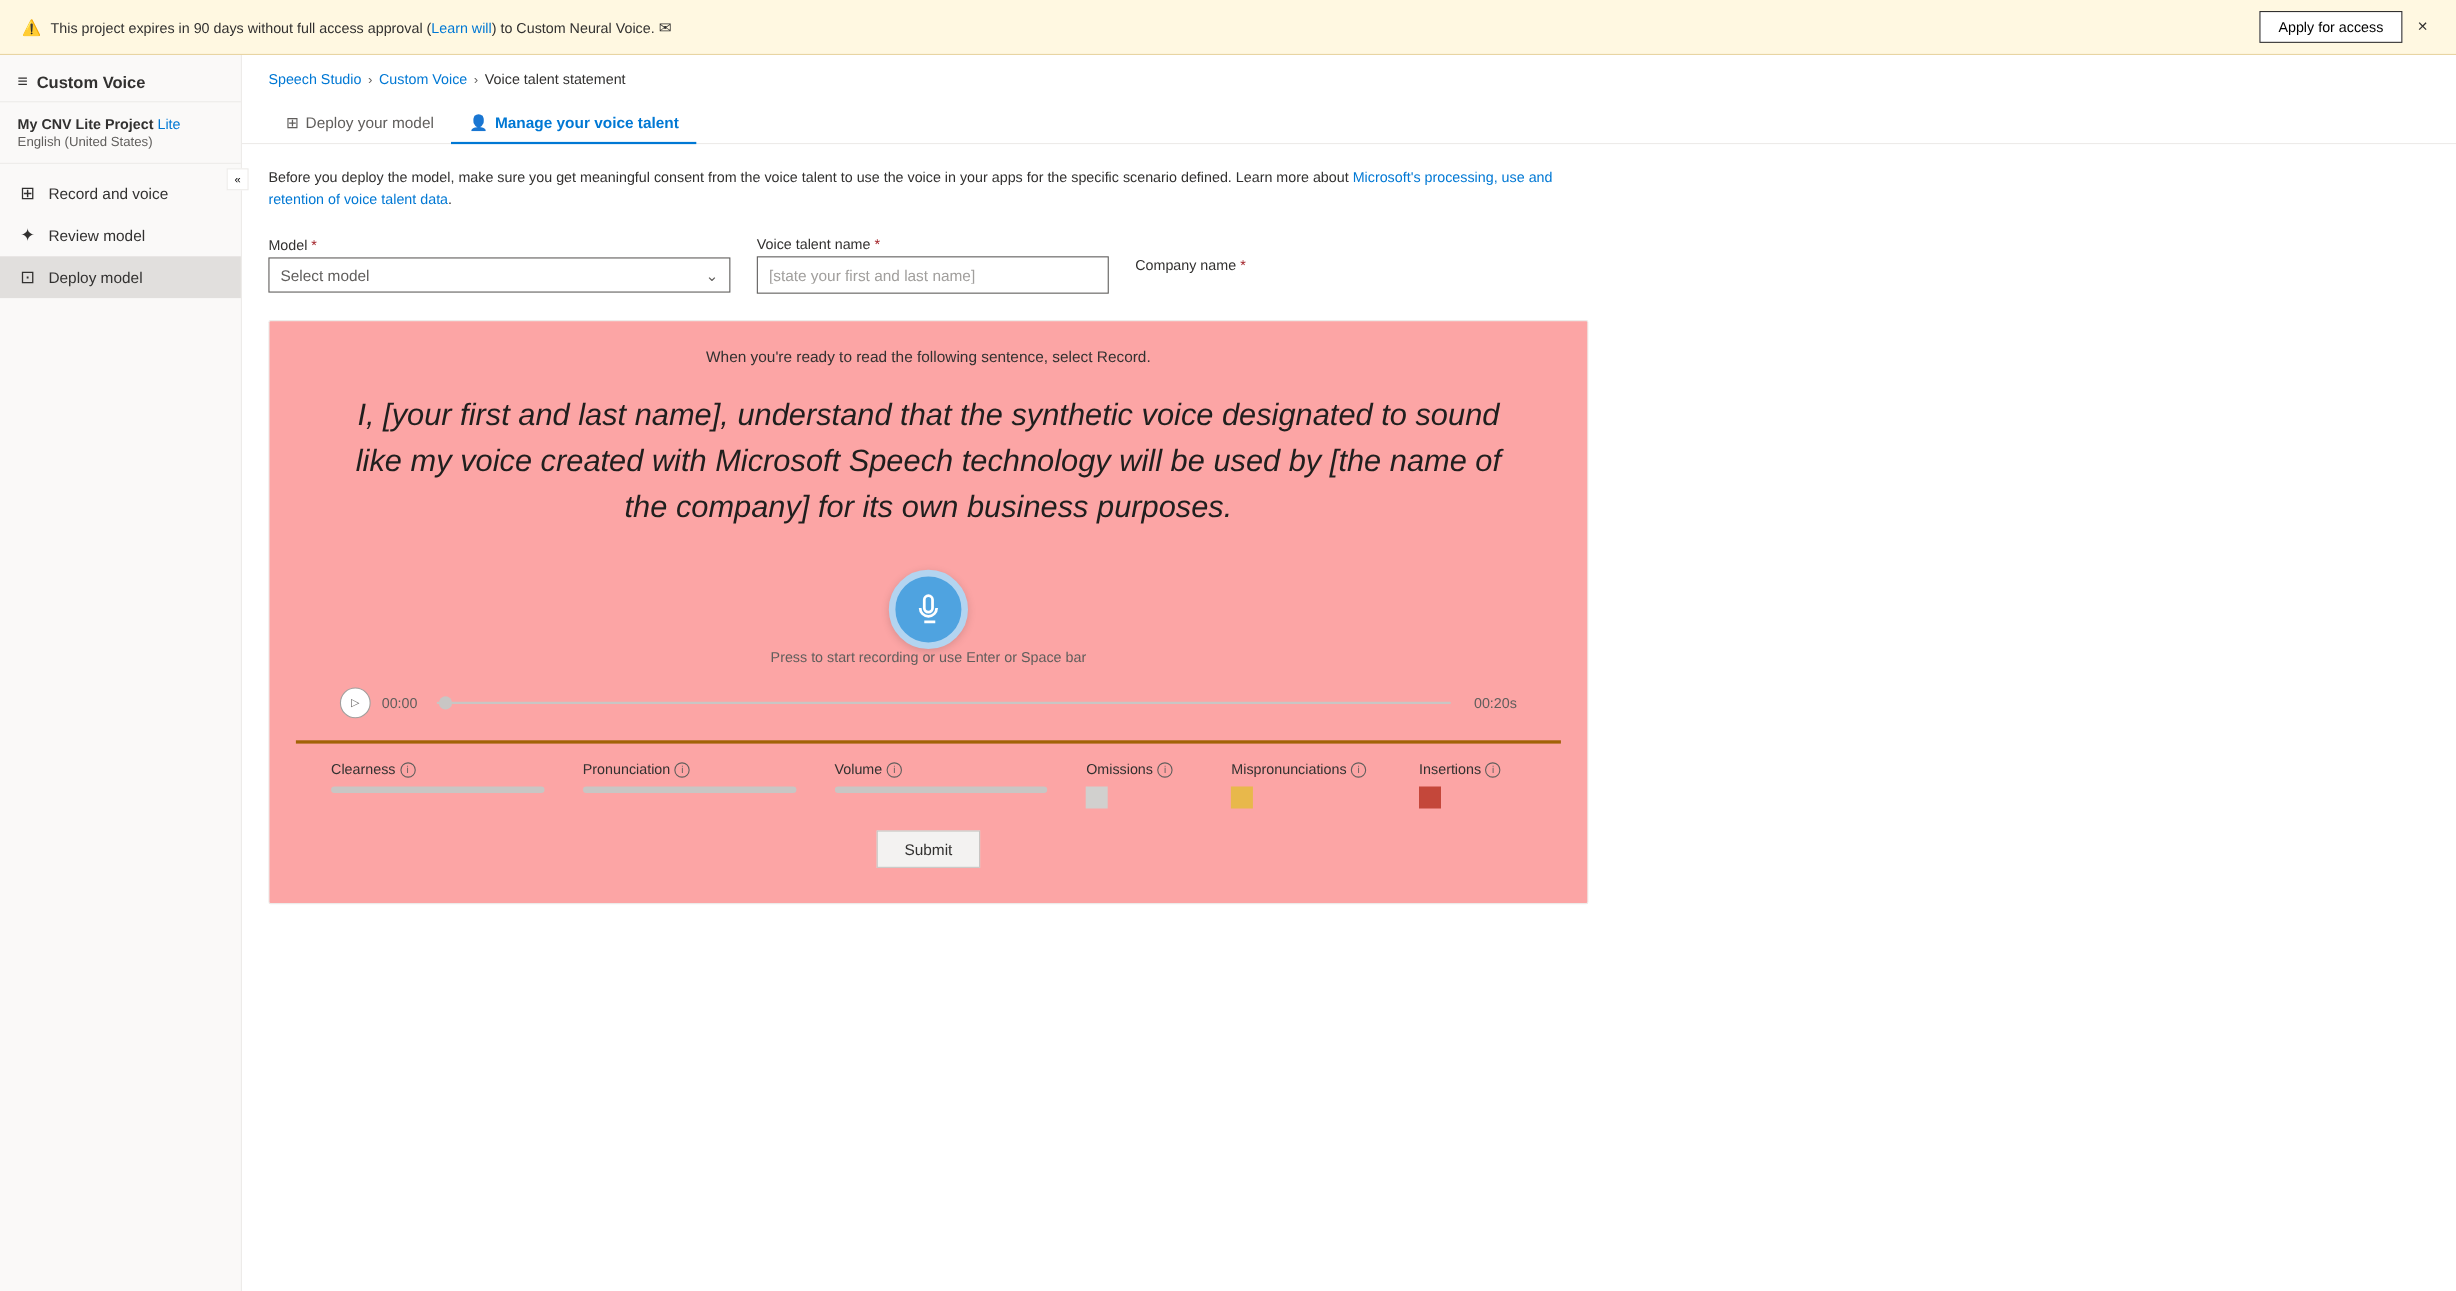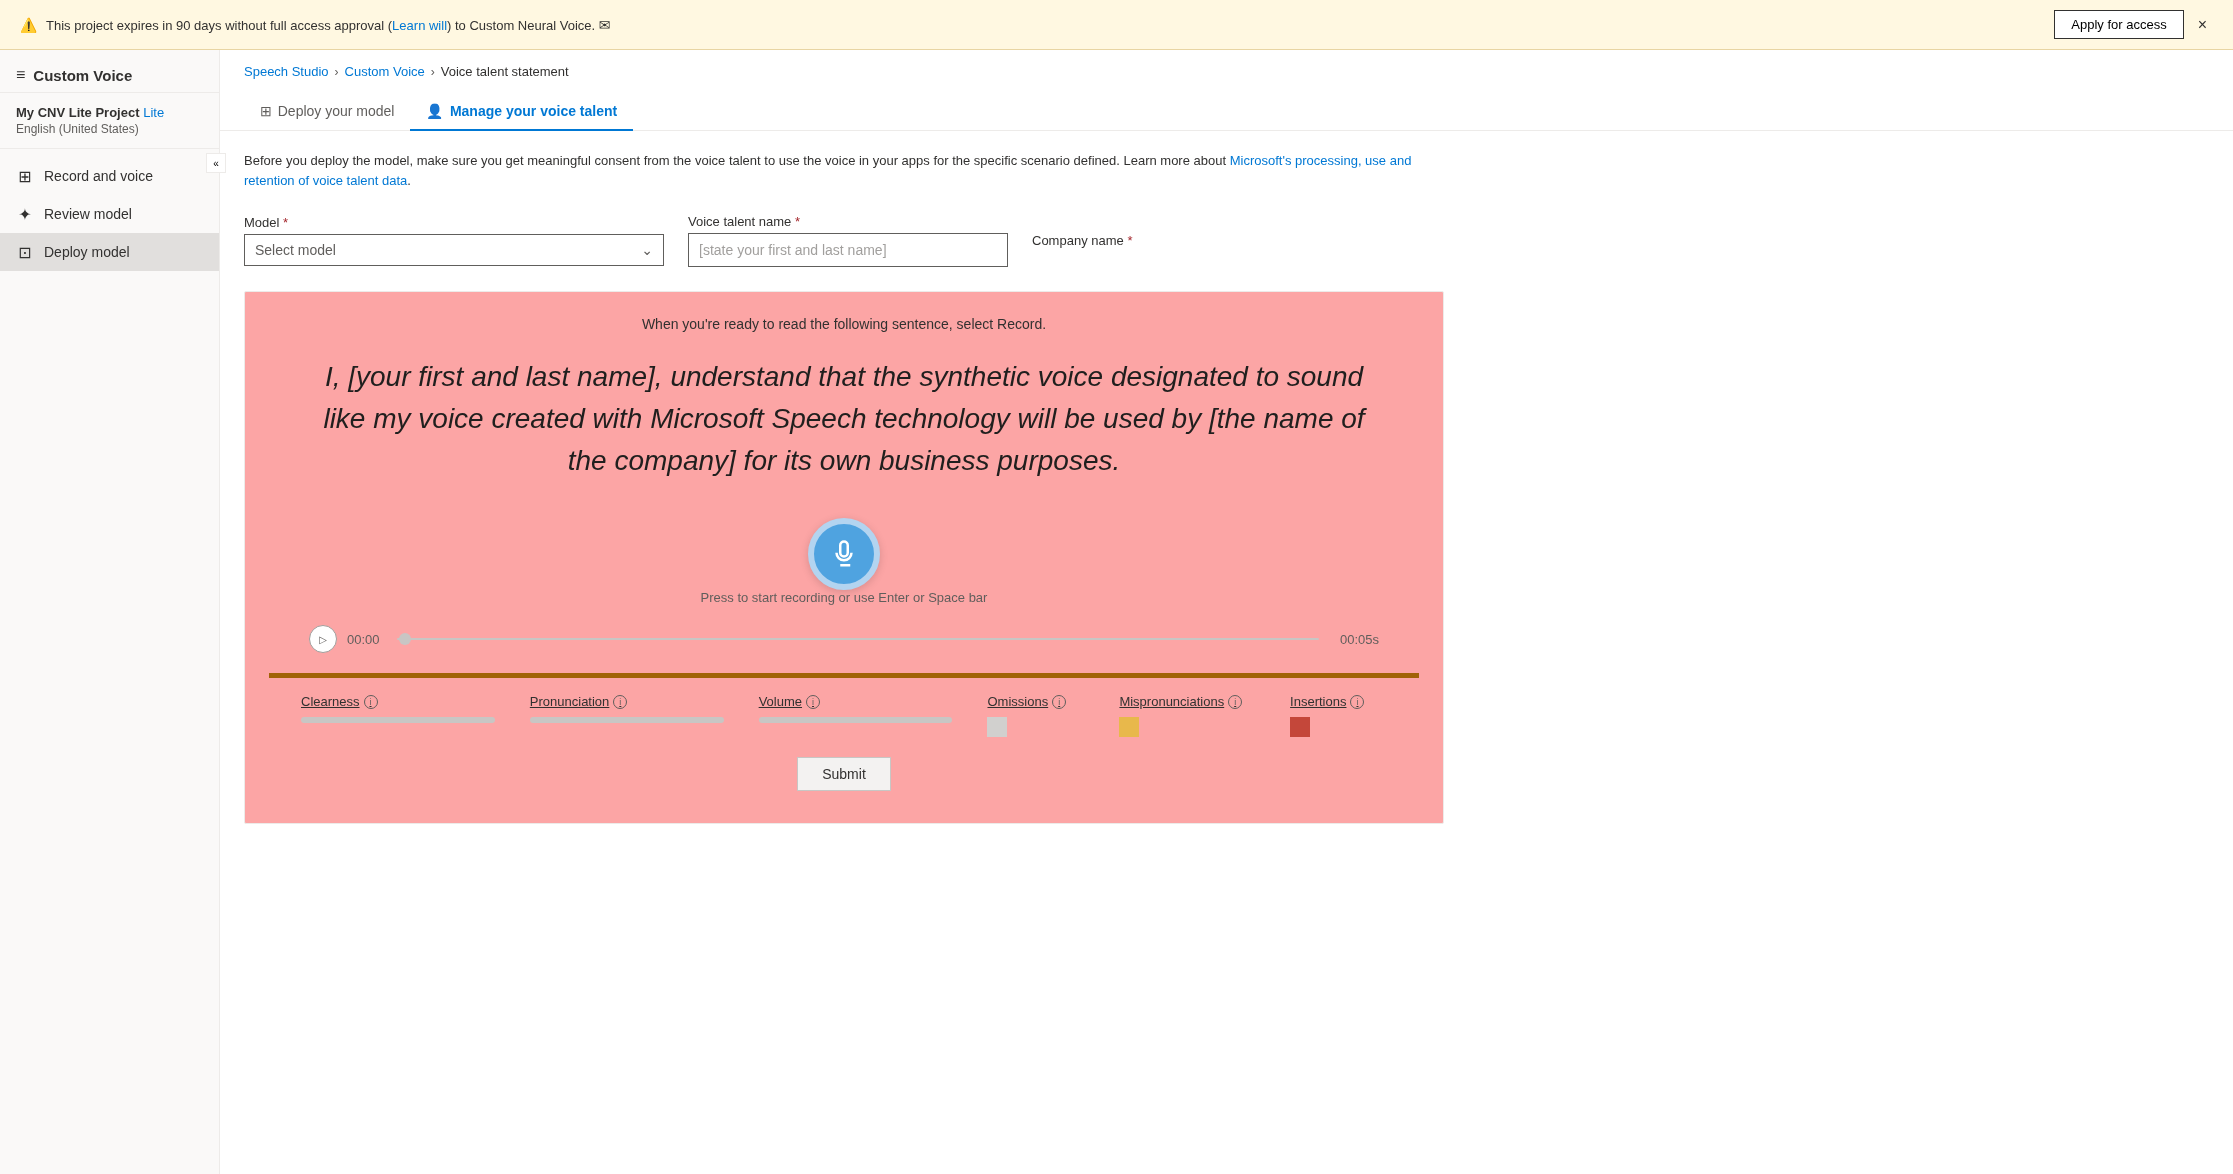--- a/index.html
+++ b/index.html
@@ -274,23 +274,22 @@
       top: -5px;
       left: 2px;
     }
     .duration-display { font-size: 13px; color: #605e5c; min-width: 50px; text-align: right; }
 
     
     .metrics-row {
       display: flex;
       gap: 11px;
       padding: 0 20px;
-      border-top: 5px solid #a16207;
+      border-top: 3px solid #a16207;
       padding-top: 16px;
-      text-decoration: underline;
     }
     .metric-item {
       flex: 1;
       padding: 0 12px;
     }
     .metric-label {
       font-size: 13px;
       color: #323130;
       display: flex;
       align-items: center;
@@ -459,21 +458,21 @@
           </button>
           <span class="mic-hint">Press to start recording or use Enter or Space bar</span>
         </div>
 
         <div class="audio-player">
           <button class="play-btn">▷</button>
           <span class="time-display">00:00</span>
           <div class="progress-track">
             <div class="progress-thumb"></div>
           </div>
-          <span class="duration-display">00:05s</span>
+          <span class="duration-display">00:20s</span>
         </div>
 
         <div class="metrics-row">
           <div class="metric-item">
             <div class="metric-label">
               Clearness <span class="info-icon">i</span>
             </div>
             <div class="metric-bar"></div>
           </div>
           <div class="metric-item">

